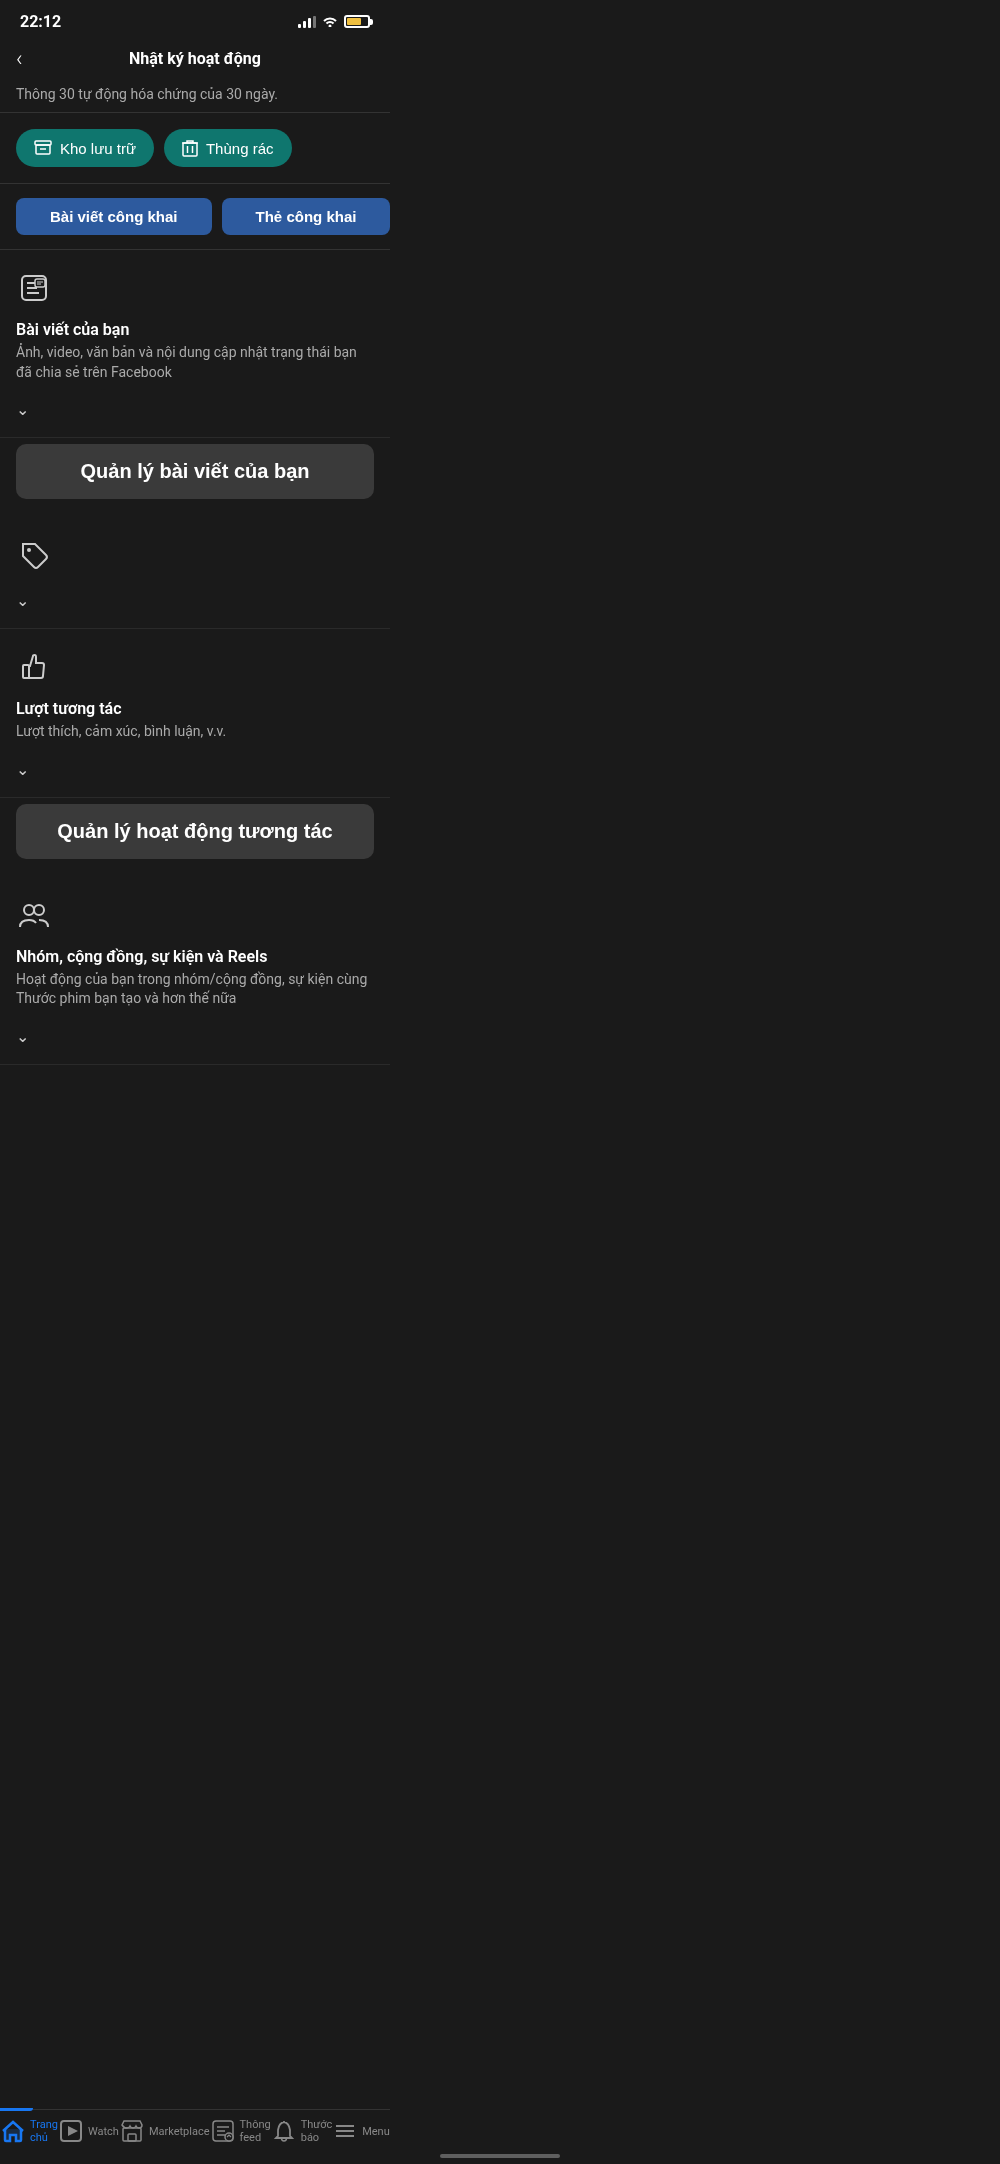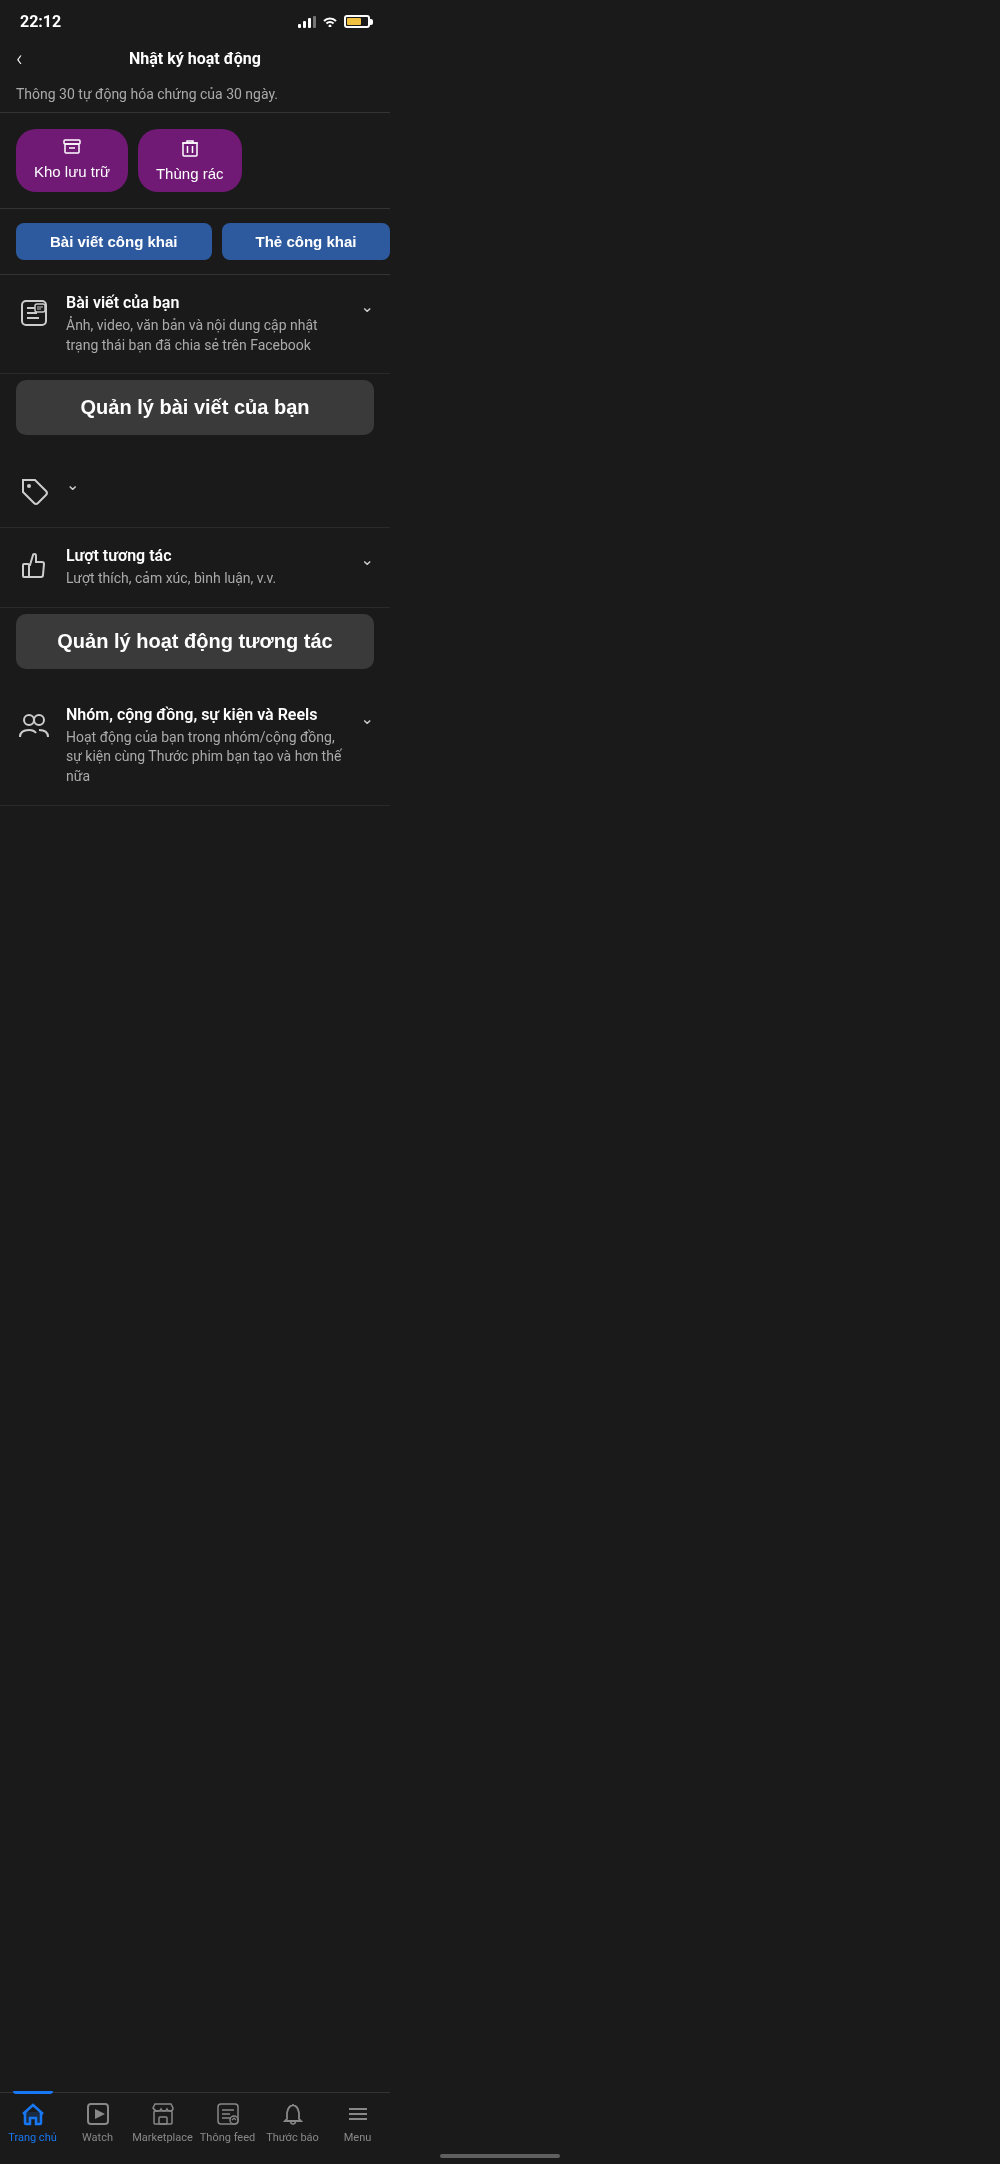--- a/index.html
+++ b/index.html
@@ -122,29 +122,28 @@
       display: flex;
       gap: 10px;
       padding: 16px 16px;
       border-bottom: 1px solid #333;
     }
 
     .action-btn {
       display: flex;
       align-items: center;
       gap: 8px;
-      background: #701a75;
+      background: #0f766e;
       color: #fff;
       border: none;
       border-radius: 20px;
       padding: 10px 18px;
       font-size: 15px;
       font-weight: 500;
       cursor: pointer;
-      flex-direction: column;
     }
 
     .action-btn svg {
       flex-shrink: 0;
     }
 
     
     .filter-tabs {
       display: flex;
       gap: 10px;
@@ -169,20 +168,21 @@
       flex-shrink: 0;
     }
 
     
     .section-item {
       display: flex;
       align-items: flex-start;
       padding: 18px 16px;
       gap: 14px;
       border-bottom: 1px solid #2a2a2a;
+      flex-direction: column;
     }
 
     .section-icon {
       width: 36px;
       height: 36px;
       flex-shrink: 0;
       display: flex;
       align-items: center;
       justify-content: center;
       color: #ccc;
@@ -238,21 +238,21 @@
       background: #1a1a1a;
       border-top: 1px solid #333;
       display: flex;
       justify-content: space-around;
       align-items: center;
       padding: 8px 0 20px;
     }
 
     .nav-item {
       display: flex;
-      flex-direction: column;
+      flex-direction: row;
       align-items: center;
       gap: 4px;
       cursor: pointer;
       flex: 1;
       color: #888;
       font-size: 11px;
     }
 
     .nav-item.active {
       color: #1877f2;

